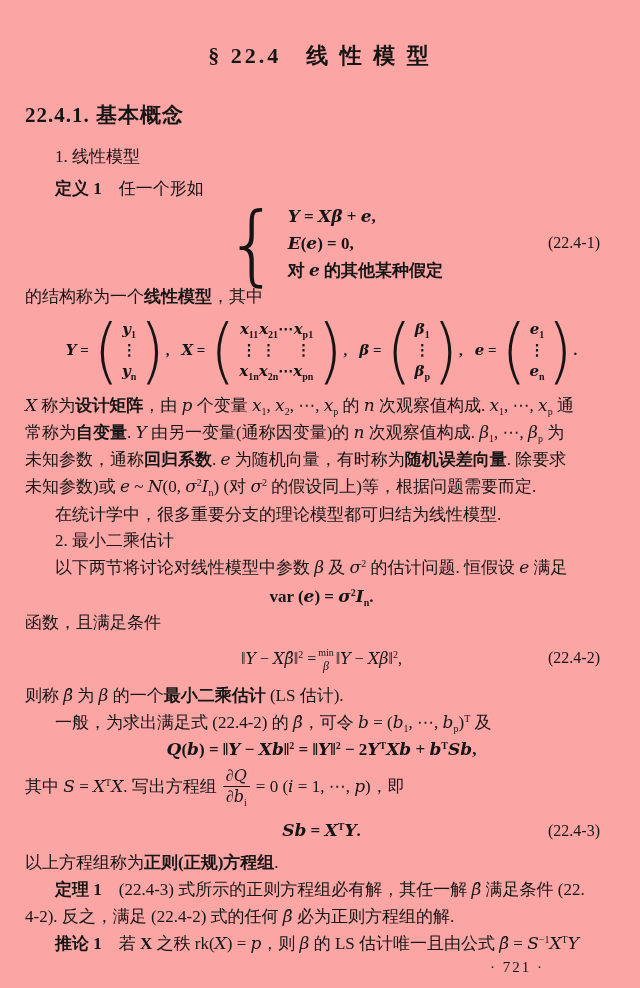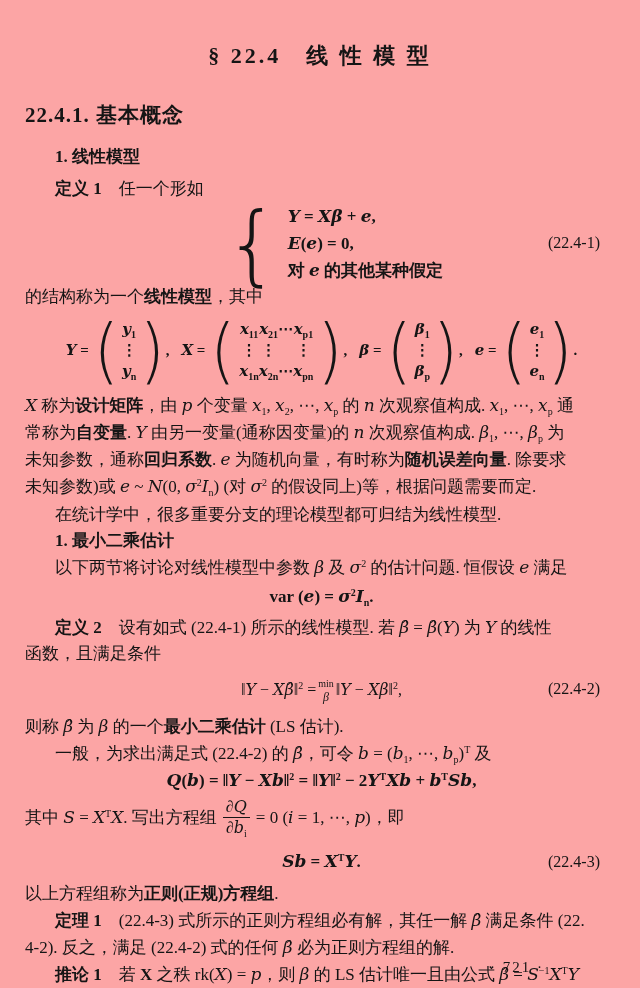--- a/index.html
+++ b/index.html
@@ -14,21 +14,21 @@
   .indent { padding-left:30px; }
   b { font-weight:bold; }
   i { font-style:italic; font-family:"DejaVu Serif","Liberation Serif",serif; }
   sub { font-size:10px; vertical-align:-4px; line-height:0; }
   sup { font-size:10px; vertical-align:6px; line-height:0; }
 
   .title { margin:0; padding-top:42px; text-align:center; font-size:22px;
            font-weight:bold; letter-spacing:3px; line-height:28px; }
   .section-heading { margin-top:30px; font-size:21px; font-weight:bold;
                      line-height:30px; letter-spacing:1px; }
-  .item-heading { font-weight:bold; }
+  .item-heading { font-weight:normal; }
 
   
   .eq-row { position:relative; }
   .eq-num { position:absolute; right:18px; top:50%; transform:translateY(-50%);
             font-size:16px; }
   .system { display:flex; align-items:center; margin-left:200px; height:82px; }
   .brace { font-size:86px; font-weight:300; line-height:82px;
            font-family:"DejaVu Sans",sans-serif; transform:scaleY(1.02);
            margin-right:8px; }
   .system-lines .line { line-height:27px; font-weight:600; }
@@ -159,26 +159,25 @@
     </div>
 
     <div class="mt4">
       <div class="line"><i>X</i> 称为<b>设计矩阵</b>，由 <i>p</i> 个变量 <i>x</i><sub>1</sub>, <i>x</i><sub>2</sub>, ⋯, <i>x</i><sub>p</sub> 的 <i>n</i> 次观察值构成. <i>x</i><sub>1</sub>, ⋯, <i>x</i><sub>p</sub> 通</div>
       <div class="line">常称为<b>自变量</b>. <i>Y</i> 由另一变量(通称因变量)的 <i>n</i> 次观察值构成. <i>β</i><sub>1</sub>, ⋯, <i>β</i><sub>p</sub> 为</div>
       <div class="line">未知参数，通称<b>回归系数</b>. <i>e</i> 为随机向量，有时称为<b>随机误差向量</b>. 除要求</div>
       <div class="line">未知参数)或 <i>e</i> ~ <i>N</i>(0, <i>σ</i><sup>2</sup><i>I</i><sub>n</sub>) (对 <i>σ</i><sup>2</sup> 的假设同上)等，根据问题需要而定.</div>
     </div>
 
     <div class="line indent mt2">在统计学中，很多重要分支的理论模型都可归结为线性模型.</div>
-    <div class="line indent item-heading">1. 最小二乘估计</div>
+    <div class="line indent item-heading">2. 最小二乘估计</div>
     <div class="line indent">以下两节将讨论对线性模型中参数 <i>β</i> 及 <i>σ</i><sup>2</sup> 的估计问题. 恒假设 <i>e</i> 满足</div>
 
     <div class="line center-eq mt2">var (<i>e</i>) = <i>σ</i><sup>2</sup><i>I</i><sub>n</sub>.</div>
 
-    <div class="line indent mt4"><b>定义 2</b>　设有如式 (22.4-1) 所示的线性模型. 若 <i>β̂</i> = <i>β̂</i>(<i>Y</i>) 为 <i>Y</i> 的线性</div>
     <div class="line">函数，且满足条件</div>
 
     <div class="eq-row">
       <div class="eq2">
         <span>‖<i>Y</i> − <i>Xβ̂</i>‖<sup>2</sup> = </span>
         <span class="minstack">
           <span class="mtop">min</span>
           <span class="munder">β</span>
         </span>
         <span>‖<i>Y</i> − <i>Xβ</i>‖<sup>2</sup>,</span>

